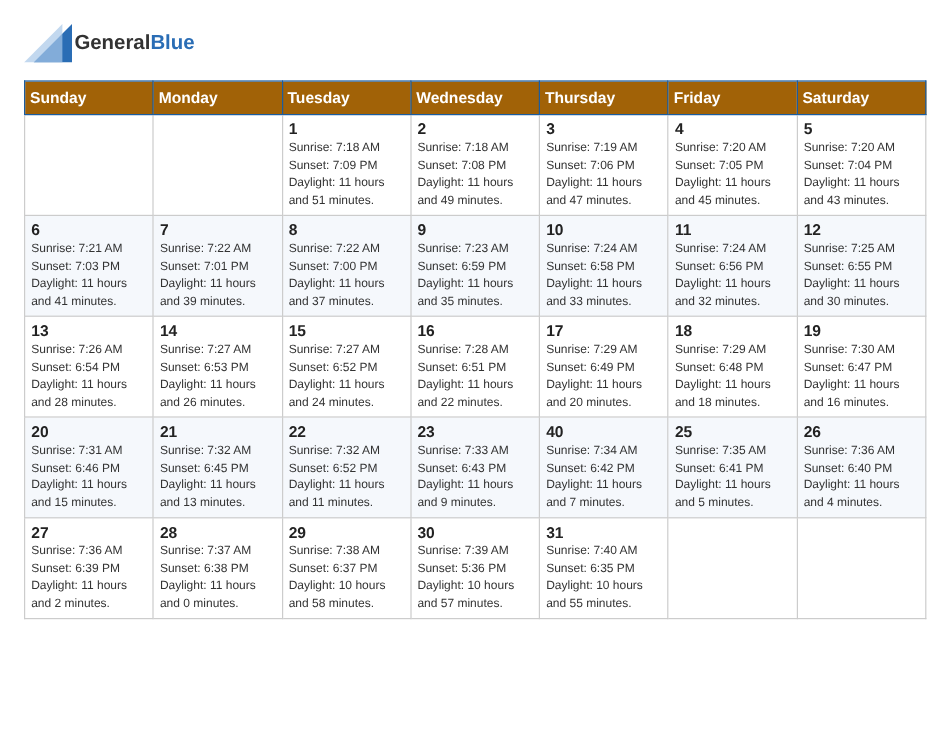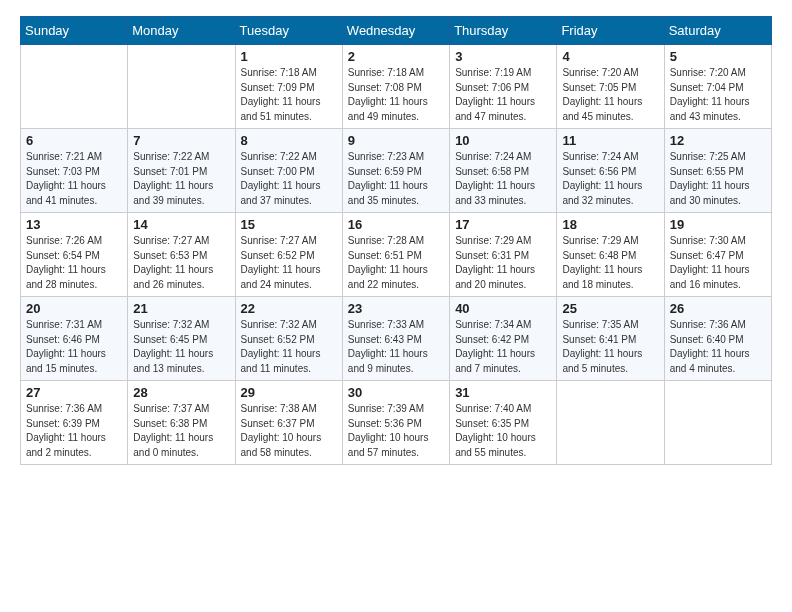--- a/index.html
+++ b/index.html
@@ -44,24 +44,24 @@
       font-size: 14px;
       color: #444;
       margin-top: 2px;
     }
     .calendar {
       width: 100%;
       border-collapse: collapse;
       border: 1px solid #ccc;
     }
     .calendar th {
-      background-color: #0369a1;
+      background-color: #a16207;
       color: #fff;
       font-size: 13px;
-      font-weight: normal;
+      font-weight: bold;
       padding: 6px 4px;
       text-align: left;
       border: 1px solid #1a5ca0;
     }
     .calendar td {
       border: 1px solid #ccc;
       vertical-align: top;
       padding: 4px 5px;
       width: calc(100% / 7);
       min-height: 80px;
@@ -88,20 +88,37 @@
       line-height: 1.45;
     }
     .empty-cell {
       background: #fff !important;
     }
   </style>
 </head>
 <body>
 
 <div class="page">
+  <div class="header">
+    <div class="logo">
+      <div>
+        <svg width="40" height="36" viewBox="0 0 40 36">
+    <polygon points="8,36 40,36 40,4" fill="#2a6db5"></polygon>
+    <polygon points="0,36 32,36 32,4" fill="#a8c8e8" opacity="0.7"></polygon>
+  </svg>
+      </div>
+      <div class="logo-text">
+          <div style="font-size:17px;font-weight:bold;line-height:1.1;color:#333;">General<span style="color:#2a6db5;">Blue</span></div>
+        </div>
+    </div>
+    <div class="header-right">
+      <div class="month-title"></div>
+      <div class="location"></div>
+    </div>
+  </div>
 
   <table class="calendar">
     <thead>
       <tr>
       <th>Sunday</th>
           <th>Monday</th>
           <th>Tuesday</th>
           <th>Wednesday</th>
           <th>Thursday</th>
           <th>Friday</th>
@@ -208,21 +225,21 @@
           </td>
           <td>
             <span class="day-number">16</span>
             <div class="day-info">Sunrise: 7:28 AM
 Sunset: 6:51 PM
 Daylight: 11 hours and 22 minutes.</div>
           </td>
           <td>
             <span class="day-number">17</span>
             <div class="day-info">Sunrise: 7:29 AM
-Sunset: 6:31 PM
+Sunset: 6:49 PM
 Daylight: 11 hours and 20 minutes.</div>
           </td>
           <td>
             <span class="day-number">18</span>
             <div class="day-info">Sunrise: 7:29 AM
 Sunset: 6:48 PM
 Daylight: 11 hours and 18 minutes.</div>
           </td>
           <td>
             <span class="day-number">19</span>

